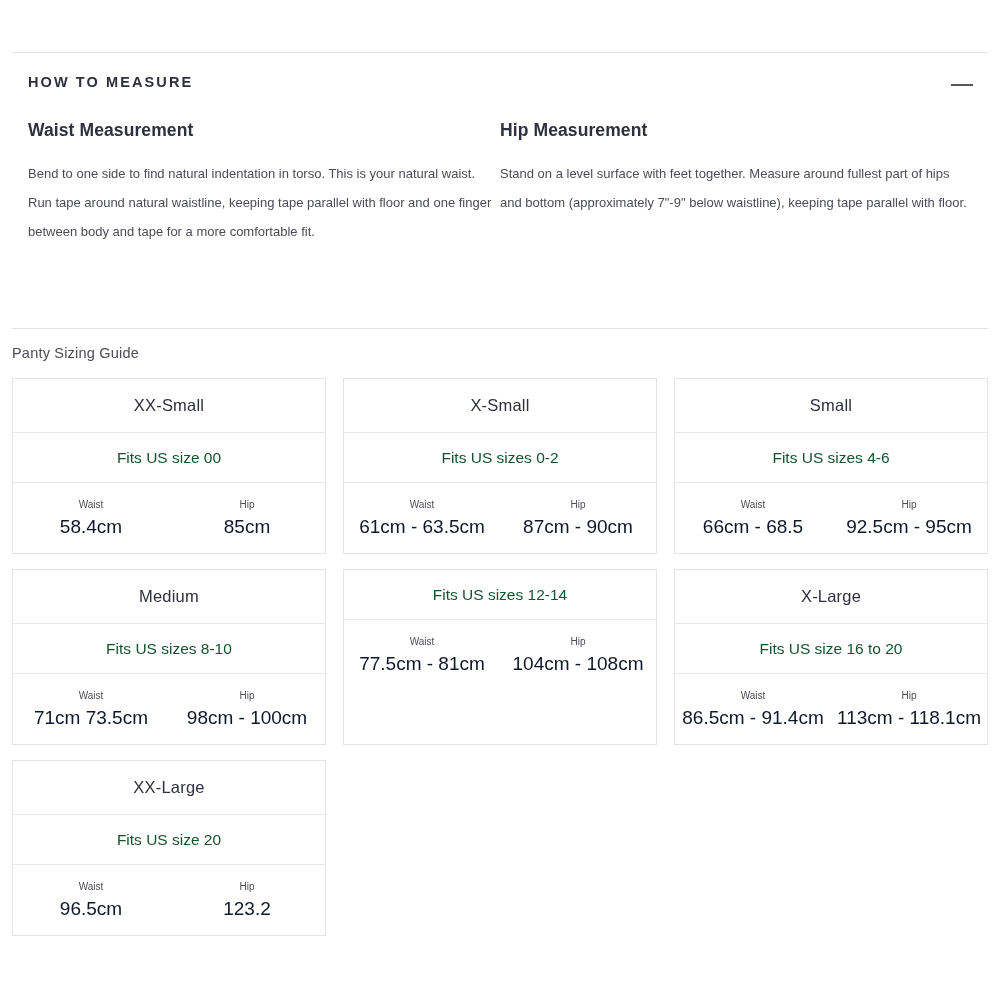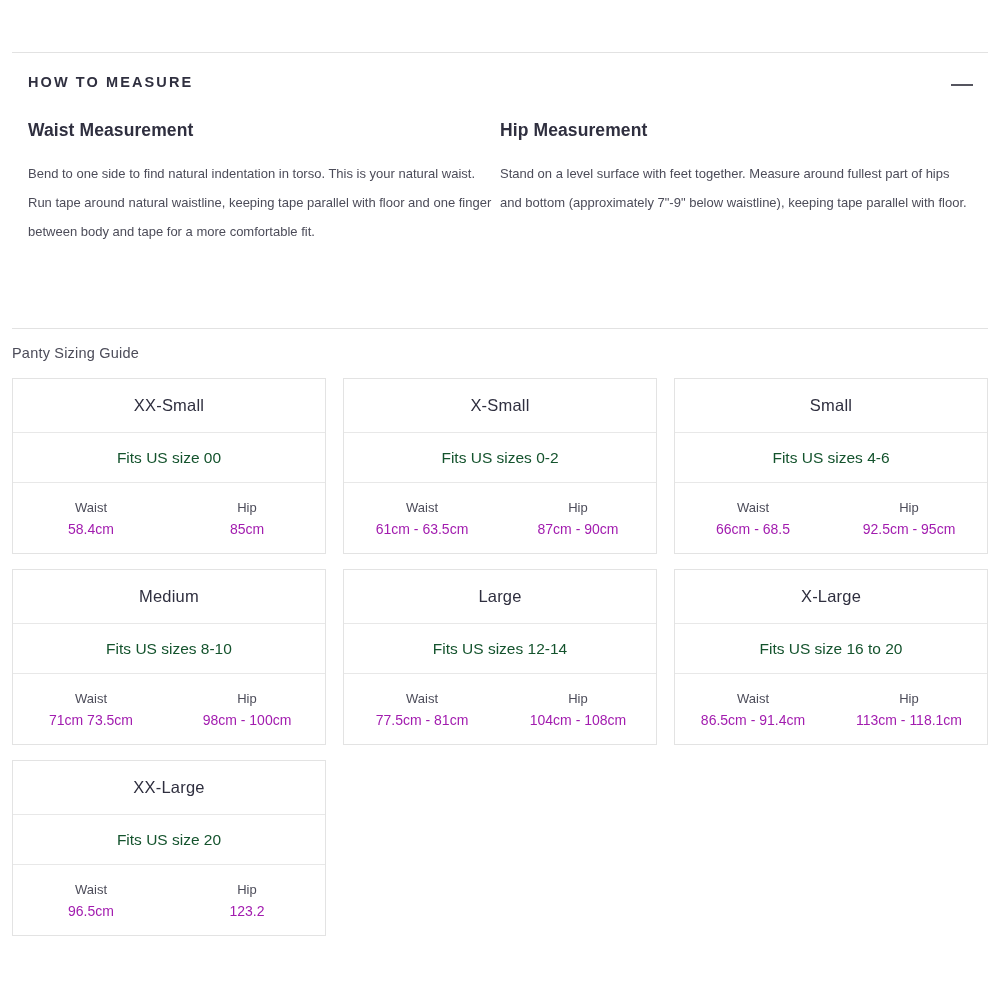--- a/index.html
+++ b/index.html
@@ -144,26 +144,26 @@
   }
   .meas-cell {
     flex: 1 1 50%;
     display: flex;
     flex-direction: column;
     align-items: center;
     justify-content: center;
     gap: 6px;
   }
   .meas-label {
-    font-size: 13px;
+    font-size: 10px;
     color: #4c4c59;
   }
   .meas-value {
-    font-size: 14px;
-    color: #a21caf;
+    font-size: 19px;
+    color: #0f172a;
     white-space: nowrap;
   }
 </style>
 </head>
 <body>
 
 <div class="page">
 
   <div class="hr-top"></div>
 
@@ -244,21 +244,20 @@
           <div class="meas-value">71cm 73.5cm</div>
         </div>
         <div class="meas-cell">
           <div class="meas-label">Hip</div>
           <div class="meas-value">98cm - 100cm</div>
         </div>
       </div>
     </div>
 
     <div class="card">
-      <div class="card-size">Large</div>
       <div class="card-fits">Fits US sizes 12-14</div>
       <div class="card-meas">
         <div class="meas-cell">
           <div class="meas-label">Waist</div>
           <div class="meas-value">77.5cm - 81cm</div>
         </div>
         <div class="meas-cell">
           <div class="meas-label">Hip</div>
           <div class="meas-value">104cm - 108cm</div>
         </div>

